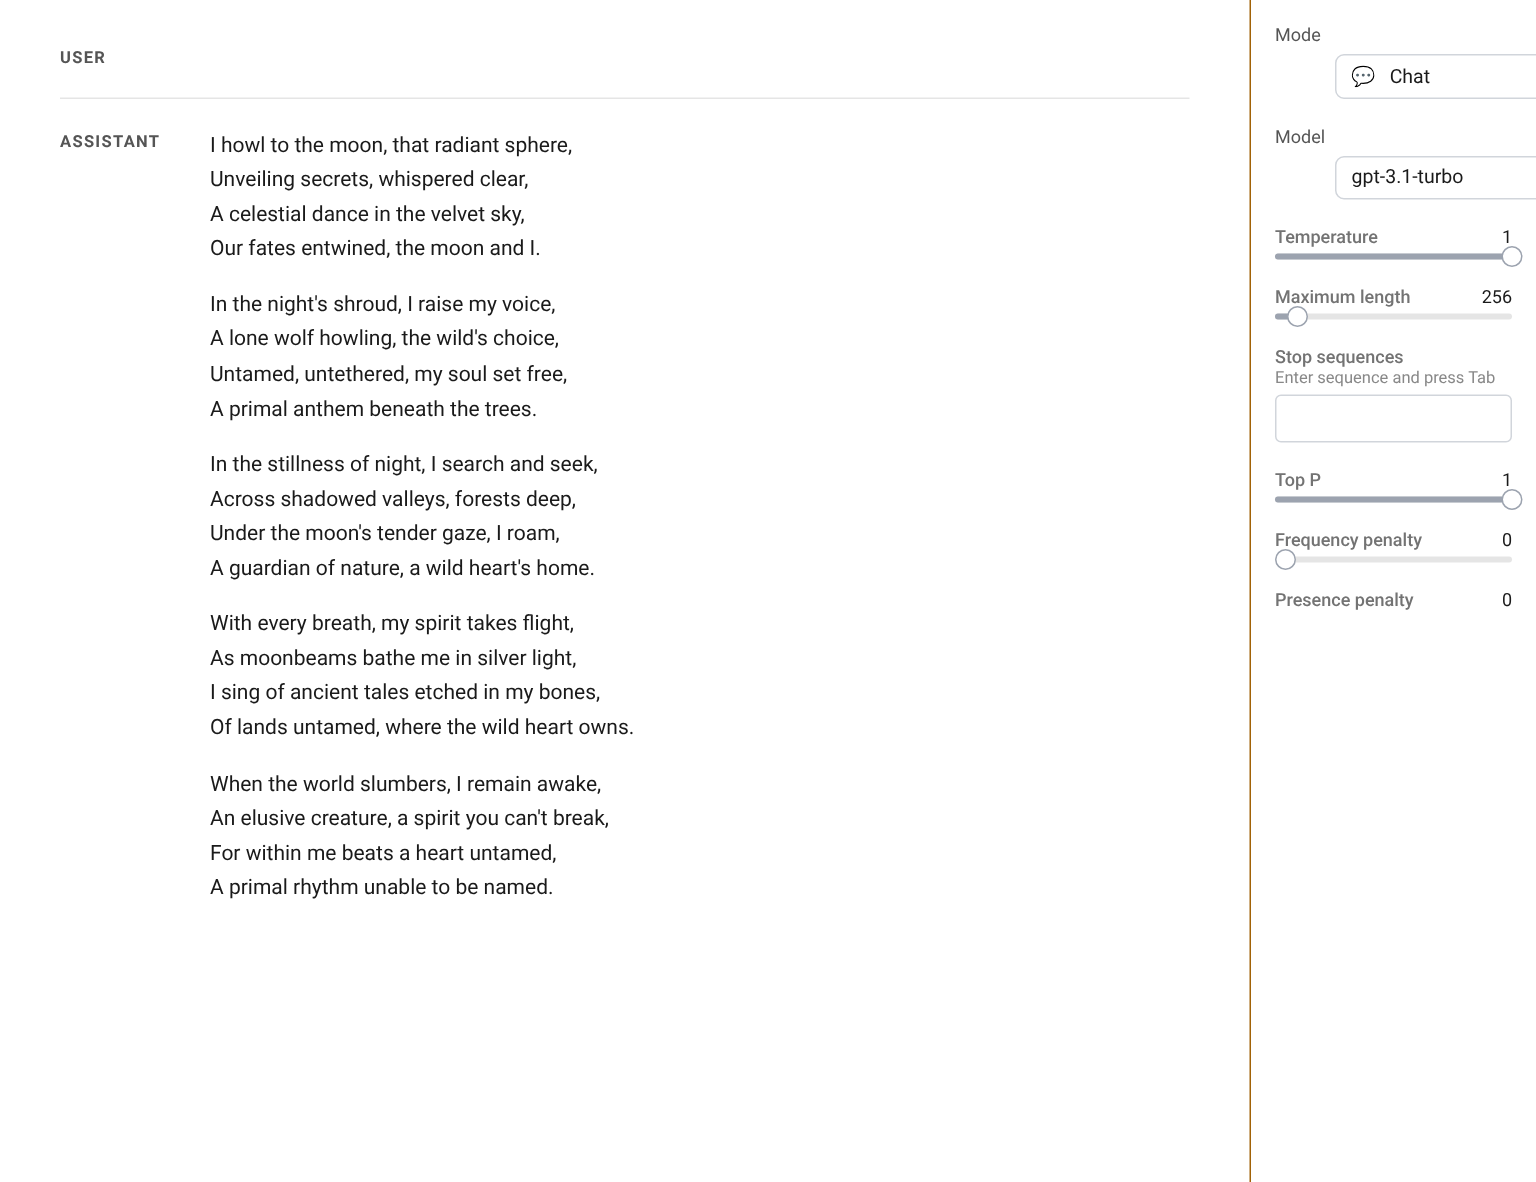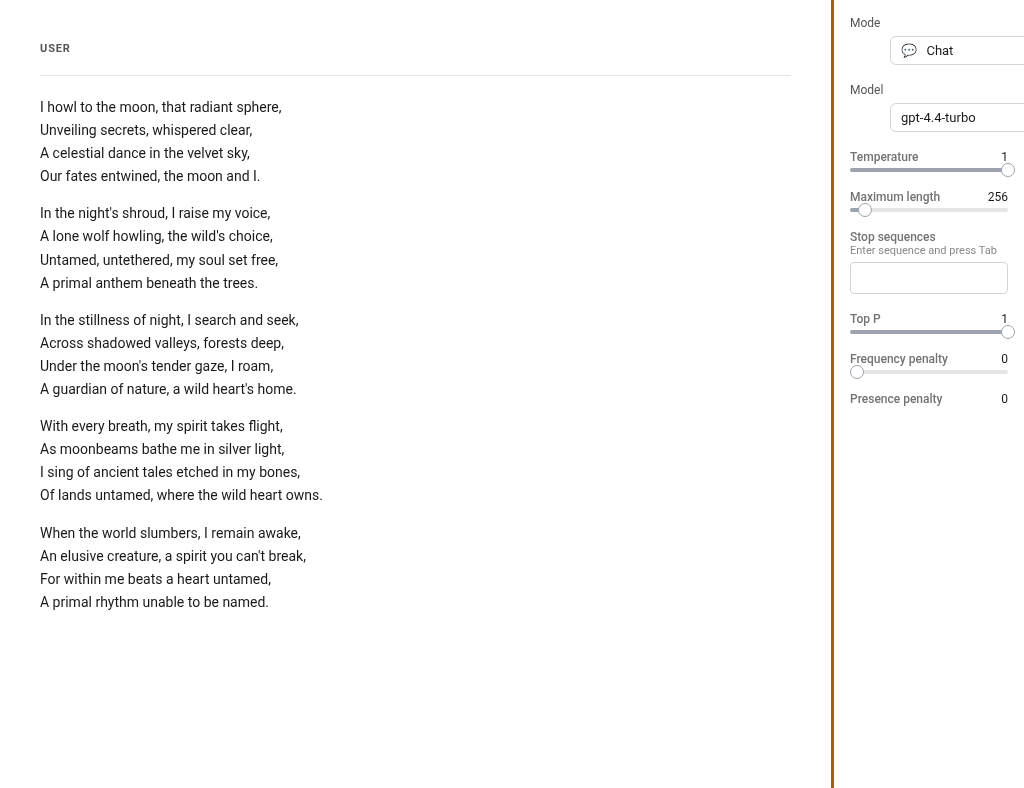--- a/index.html
+++ b/index.html
@@ -9,22 +9,22 @@
       color: #1a1a1a;
       font-size: 14px;
     }
     .layout {
       display: flex;
       width: 1024px;
       min-height: 788px;
     }
     .main-content {
       flex: 1;
-      padding: 40px 40px;
-      border-right: 3px solid #a16207;
+      padding: 30px 40px;
+      border-right: 1px solid #a16207;
       overflow-y: auto;
     }
     .message-row {
       display: flex;
       gap: 20px;
       margin-bottom: 20px;
     }
     .role-label {
       font-size: 11px;
       font-weight: 700;
@@ -154,20 +154,21 @@
 
   <div class="main-content">
 
     <div class="message-row">
       <div class="role-label">USER</div>
     </div>
 
     <hr class="divider">
 
     <div class="message-row">
+      <div class="role-label">ASSISTANT</div>
       <div class="message-body">
 
       <p>I howl to the moon, that radiant sphere,<br>Unveiling secrets, whispered clear,<br>A celestial dance in the velvet sky,<br>Our fates entwined, the moon and I.</p>
           <p>In the night's shroud, I raise my voice,<br>A lone wolf howling, the wild's choice,<br>Untamed, untethered, my soul set free,<br>A primal anthem beneath the trees.</p>
           <p>In the stillness of night, I search and seek,<br>Across shadowed valleys, forests deep,<br>Under the moon's tender gaze, I roam,<br>A guardian of nature, a wild heart's home.</p>
           <p>With every breath, my spirit takes flight,<br>As moonbeams bathe me in silver light,<br>I sing of ancient tales etched in my bones,<br>Of lands untamed, where the wild heart owns.</p>
           <p>When the world slumbers, I remain awake,<br>An elusive creature, a spirit you can't break,<br>For within me beats a heart untamed,<br>A primal rhythm unable to be named.</p>
         </div>
     </div>
 
@@ -182,21 +183,21 @@
           <span class="dropdown-chat-icon">💬</span>
           <span>Chat</span>
         </span>
         <span class="dropdown-icon">▾</span>
       </div>
     </div>
 
     <div class="sidebar-section">
       <div class="sidebar-label">Model</div>
       <div class="dropdown">
-        <span>gpt-4.4-turbo</span>
+        <span>gpt-3.1-turbo</span>
         <span class="dropdown-icon">▾</span>
       </div>
     </div>
 
     <div class="sidebar-section">
       <div class="slider-row">
         <div class="slider-label">Temperature</div>
         <div class="slider-value">1</div>
       </div>
       <div class="slider-track">

